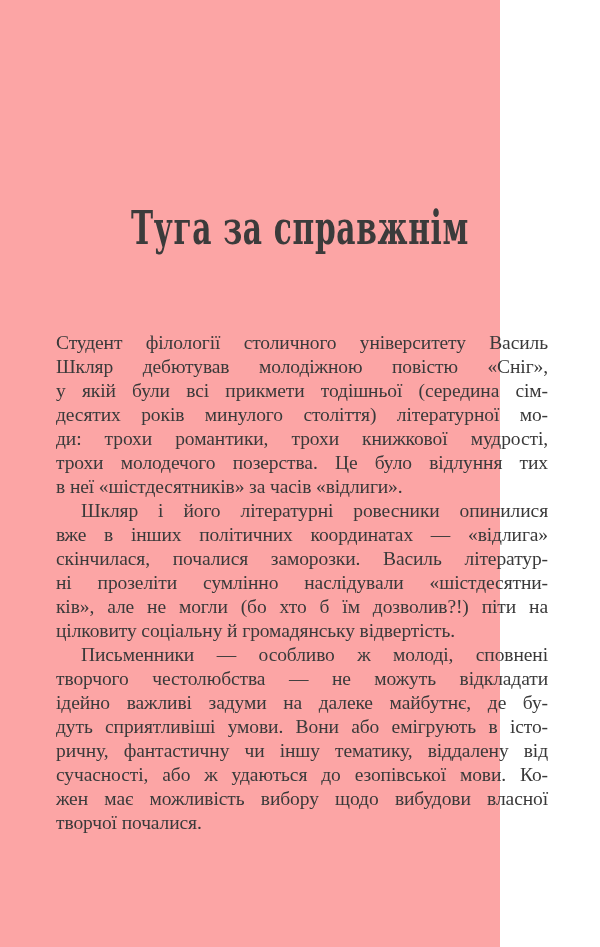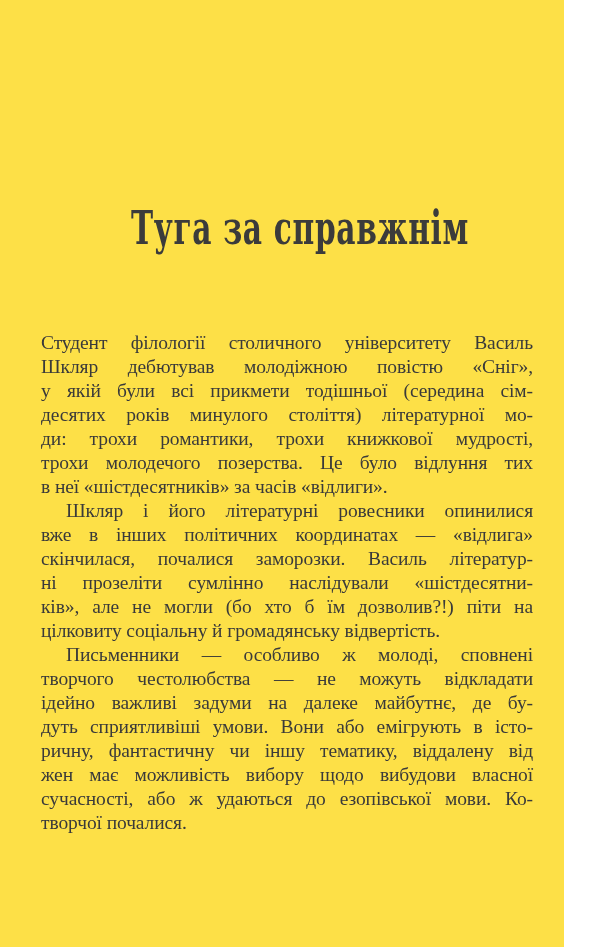--- a/index.html
+++ b/index.html
@@ -7,23 +7,23 @@
     padding: 0;
     background: #ffffff;
   }
   body {
     width: 600px;
     height: 947px;
     overflow: hidden;
   }
   .page {
     position: relative;
-    width: 564px;
+    width: 500px;
     height: 947px;
-    background: #fde047;
+    background: #fca5a5;
     font-family: "Liberation Serif", serif;
   }
   .chapter-title {
     position: absolute;
     top: 206px;
     left: 0;
     width: 600px;
     margin: 0;
     text-align: center;
     font-family: "DejaVu Serif", serif;
@@ -32,21 +32,21 @@
     line-height: 1.0;
     color: #3b3b3b;
     letter-spacing: 1px;
     white-space: nowrap;
     transform: scale(0.66, 1.02);
     transform-origin: 50% 50%;
   }
   .body-text {
     position: absolute;
     top: 331px;
-    left: 41px;
+    left: 56px;
     width: 492px;
     font-size: 19.5px;
     line-height: 24px;
     color: #3a3a3a;
     letter-spacing: -0.1px;
   }
   .paragraph {
     margin: 0;
     padding: 0;
   }
@@ -85,18 +85,18 @@
         <div class="line">ні прозеліти сумлінно наслідували «шістдесятни-</div>
         <div class="line">ків», але не могли (бо хто б їм дозволив?!) піти на</div>
         <div class="line last">цілковиту соціальну й громадянську відвертість.</div>
       </div>
       <div class="paragraph">
         <div class="line indent">Письменники — особливо ж молоді, сповнені</div>
         <div class="line">творчого честолюбства — не можуть відкладати</div>
         <div class="line">ідейно важливі задуми на далеке майбутнє, де бу-</div>
         <div class="line">дуть сприятливіші умови. Вони або емігрують в істо-</div>
         <div class="line">ричну, фантастичну чи іншу тематику, віддалену від</div>
+        <div class="line">сучасності, або ж удаються до езопівської мови. Ко-</div>
         <div class="line">жен має можливість вибору щодо вибудови власної</div>
-        <div class="line">сучасності, або ж удаються до езопівської мови. Ко-</div>
         <div class="line last">творчої почалися.</div>
       </div>
     </section>
 </main>
 
 </body></html>

